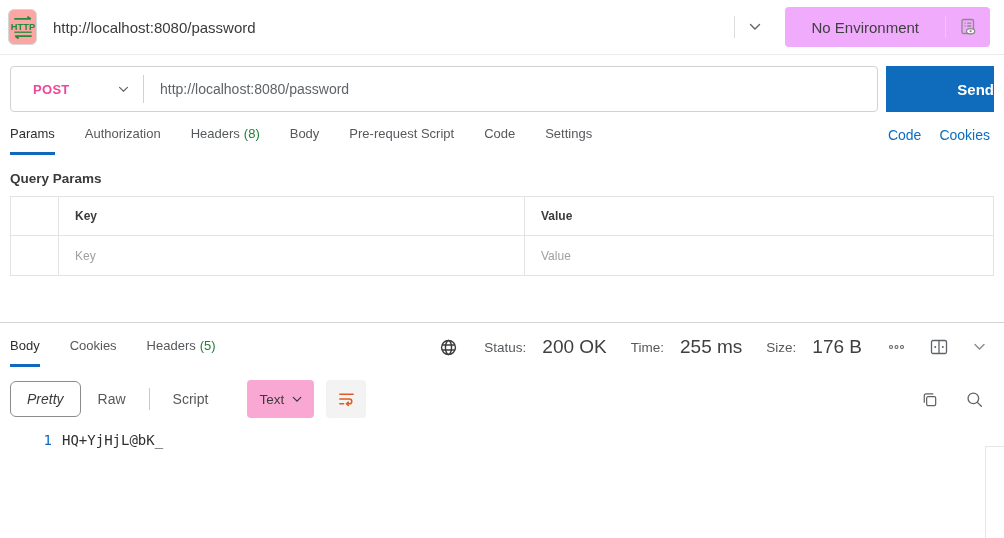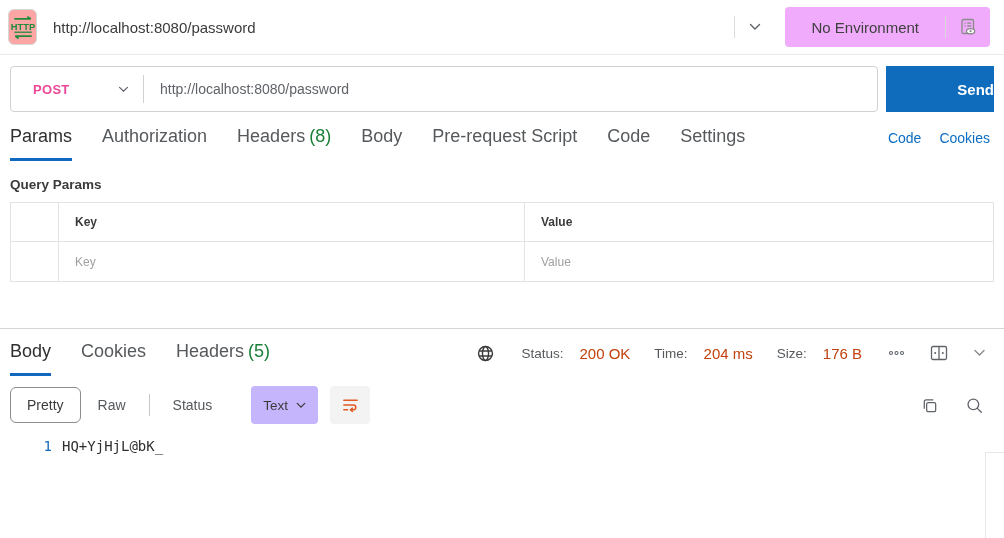--- a/index.html
+++ b/index.html
@@ -28,21 +28,21 @@
   .url-box { flex:1; height:46px; border:1px solid #d1d1d1; border-radius:4px; display:flex; align-items:center; background:#fff; }
   .method { width:132px; display:flex; align-items:center; justify-content:space-between; padding:0 14px 0 22px; cursor:pointer; }
   .method-label { font-size:13px; font-weight:bold; color:#ec4899; letter-spacing:.3px; }
   .url-box .vdiv { height:28px; background:#d1d1d1; }
   .url-input { flex:1; border:none; outline:none; font-family:inherit; font-size:14px; color:#5f6368; padding:0 16px; background:transparent; }
   .send-btn { width:108px; height:46px; background:#0f6cbd; color:#fff; border:none; border-radius:0; font-family:inherit; font-size:15px; font-weight:bold; cursor:pointer;text-align:right; }
 
   
   .tabs-row { display:flex; align-items:center; margin:14px 14px 0 10px; }
   .tabs { display:flex; gap:30px; }
-  .tab { font-size:18px; color:#56595c; padding-bottom:11px; border-bottom:3px solid transparent; cursor:pointer; white-space:nowrap; }
+  .tab { font-size:13px; color:#56595c; padding-bottom:11px; border-bottom:3px solid transparent; cursor:pointer; white-space:nowrap; }
   .tab.active { color:#2f2f2f; border-bottom-color:#1168bf; }
   .tab-count { color:#1a7f37; margin-left:4px; }
   .tab-count:empty { display:none; }
   .tab-links { margin-left:auto; display:flex; gap:18px; padding-bottom:11px; }
   .tab-links a { font-size:14px; color:#0b6dc2; text-decoration:none; cursor:pointer; }
 
   
   .qp-title { margin:16px 0 0 10px; font-size:13.5px; font-weight:bold; color:#3b3b3b; }
   .qp-table { margin:10px 10px 0 10px; border:1px solid #e3e3e3; display:grid; grid-template-columns:48px 466px 1fr; }
   .qp-cell { height:39px; display:flex; align-items:center; padding:0 16px; font-size:12px; border-right:1px solid #e3e3e3; border-bottom:1px solid #e3e3e3; }
@@ -51,30 +51,30 @@
   .qp-head { font-weight:bold; color:#3b3b3b; }
   .qp-ph { color:#a0a0a0; }
 
   
   .section-divider { margin-top:46px; height:1px; background:#d4d4d4; width:100%; }
 
   
   .resp-row { display:flex; align-items:center; margin:12px 14px 0 10px; }
   .resp-meta { margin-left:auto; display:flex; align-items:center; gap:16px; padding-bottom:11px; }
   .meta-label { font-size:13.5px; color:#56595c; margin-left:8px; }
-  .meta-value { font-size:15px; color:#c2410c;text-align:right; }
+  .meta-value { font-size:19px; color:#404040;text-align:right; }
   .meta-icon-btn { background:none; border:none; cursor:pointer; display:flex; align-items:center; padding:2px 4px; }
   .globe-wrap { margin-right:2px; }
 
   
   .resp-toolbar { display:flex; align-items:center; margin:8px 14px 0 10px; height:42px; }
   .view-btn { background:none; border:1px solid transparent; font-family:inherit; font-size:14px; color:#56595c; padding:9px 16px; cursor:pointer; border-radius:6px; }
-  .view-btn.active { border-color:#8c8c8c; color:#3b3b3b; }
+  .view-btn.active { border-color:#8c8c8c; color:#3b3b3b;font-style:italic; }
   .tb-div { width:1px; height:22px; background:#c8c8c8; margin:0 6px; }
-  .fmt-select { margin-left:22px; background:#c4b5fd; border:none; border-radius:4px; height:38px; padding:0 12px; display:flex; align-items:center; gap:8px; font-family:inherit; font-size:13.5px; color:#3b3b3b; cursor:pointer; }
+  .fmt-select { margin-left:22px; background:#f9a8d4; border:none; border-radius:4px; height:38px; padding:0 12px; display:flex; align-items:center; gap:8px; font-family:inherit; font-size:13.5px; color:#3b3b3b; cursor:pointer; }
   .wrap-btn { margin-left:12px; background:#f3f3f3; border:none; border-radius:4px; height:38px; width:40px; display:flex; align-items:center; justify-content:center; cursor:pointer; }
   .tb-right { margin-left:auto; display:flex; align-items:center; gap:26px; padding-right:6px; }
   .tb-icon-btn { background:none; border:none; cursor:pointer; display:flex; align-items:center; }
 
   
   .code-area { position:relative; margin-top:8px; height:110px; }
   .code-line { display:flex; align-items:baseline; font-family:"DejaVu Sans Mono", monospace; font-size:14px; margin-top:12px; }
   .ln { width:52px; text-align:right; color:#1168bf; }
   .code-text { margin-left:10px; color:#2f2f2f; }
   .scroll-track-v { position:absolute; right:18px; top:14px; bottom:-10px; width:1px; background:#e6e6e6; }
@@ -174,21 +174,21 @@
     <span class="globe-wrap">
       <svg width="19" height="19" viewBox="0 0 20 20" fill="none" stroke="#3b3b3b" stroke-width="1.5">
         <circle cx="10" cy="10" r="7.3"></circle>
         <ellipse cx="10" cy="10" rx="3.2" ry="7.3"></ellipse>
         <path d="M3.1 7.4 h13.8 M3.1 12.6 h13.8"></path>
       </svg>
     </span>
     <span class="meta-label">Status:</span>
     <span class="meta-value">200 OK</span>
     <span class="meta-label">Time:</span>
-    <span class="meta-value">204 ms</span>
+    <span class="meta-value">255 ms</span>
     <span class="meta-label">Size:</span>
     <span class="meta-value">176 B</span>
 
     <button class="meta-icon-btn" style="margin-left:6px">
       <svg width="17" height="6" viewBox="0 0 17 6" fill="none" stroke="#5f6368" stroke-width="1.1">
         <circle cx="3" cy="3" r="1.5"></circle>
           <circle cx="8.5" cy="3" r="1.5"></circle>
           <circle cx="14" cy="3" r="1.5"></circle>
       </svg>
     </button>
@@ -205,21 +205,21 @@
           <path d="M1.5 1.5 L6 6 L10.5 1.5" stroke="#8a8a8a" stroke-width="1.4" fill="none" stroke-linecap="round"></path>
         </svg>
     </button>
   </div>
 </div>
 
 <div class="resp-toolbar">
   <button class="view-btn active">Pretty</button>
   <button class="view-btn">Raw</button>
   <div class="tb-div"></div>
-  <button class="view-btn">Status</button>
+  <button class="view-btn">Script</button>
 
   <button class="fmt-select">
     <span>Text</span>
     <span>
       <svg width="10" height="7" viewBox="0 0 12 8">
           <path d="M1.5 1.5 L6 6 L10.5 1.5" stroke="#3b3b3b" stroke-width="1.5" fill="none" stroke-linecap="round"></path>
         </svg>
     </span>
   </button>
 

